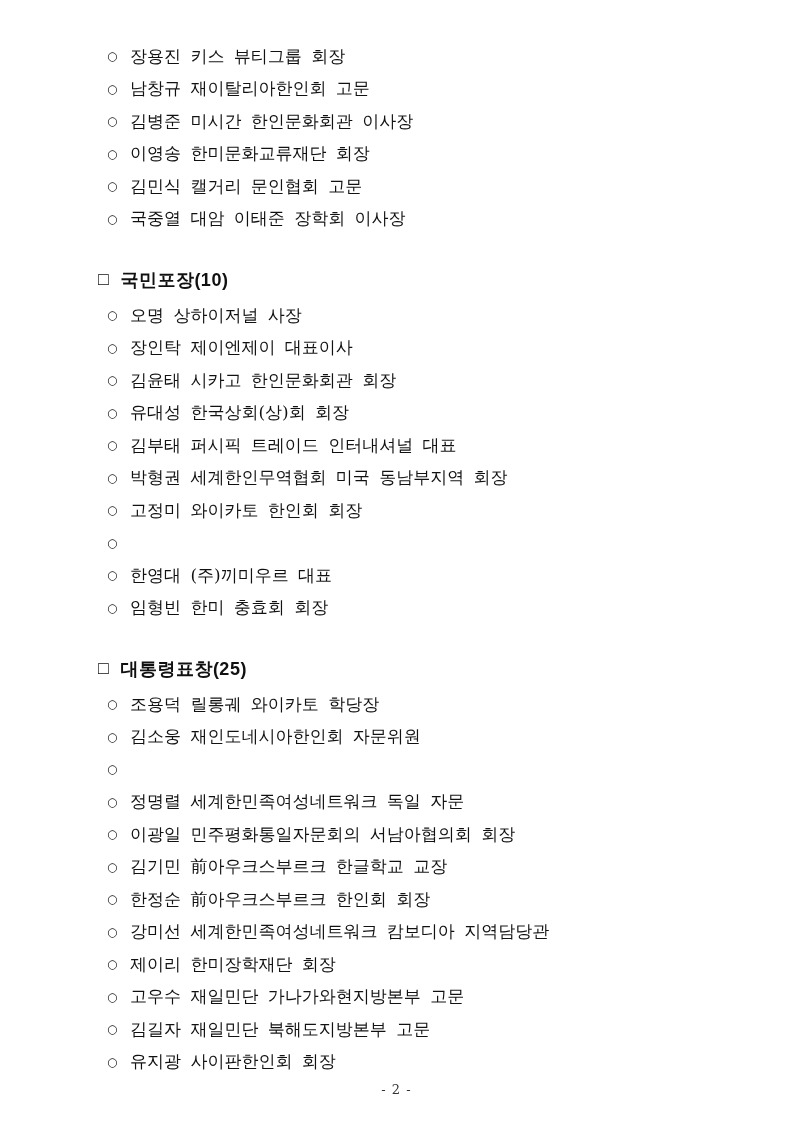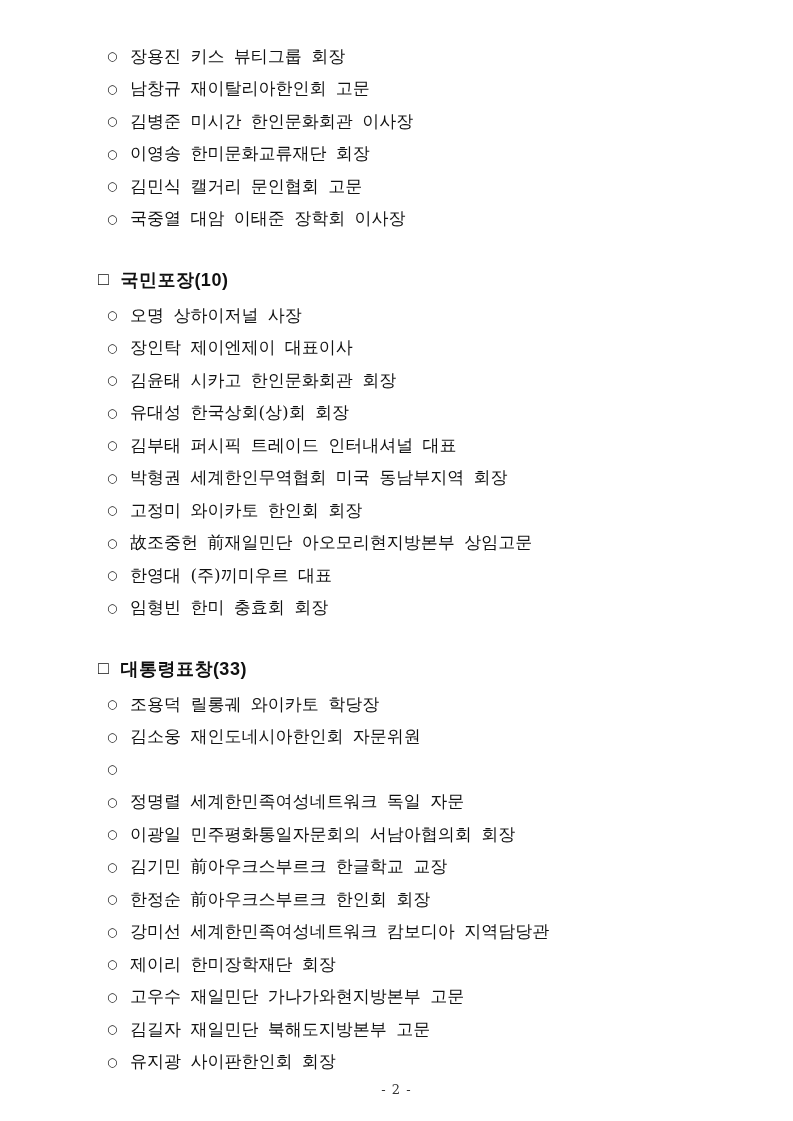--- a/index.html
+++ b/index.html
@@ -122,33 +122,32 @@
     <div class="item">
       <span class="bullet">○</span>
       <span>박형권 세계한인무역협회 미국 동남부지역 회장</span>
     </div>
     <div class="item">
       <span class="bullet">○</span>
       <span>고정미 와이카토 한인회 회장</span>
     </div>
     <div class="item">
       <span class="bullet">○</span>
-      <span>故조중헌 前재일민단 아오모리현지방본부 상임고문</span>
     </div>
     <div class="item">
       <span class="bullet">○</span>
       <span>한영대 (주)끼미우르 대표</span>
     </div>
     <div class="item">
       <span class="bullet">○</span>
       <span>임형빈 한미 충효회 회장</span>
     </div>
     <div class="section-header">
       <span class="box">□</span>
-      <span>대통령표창(33)</span>
+      <span>대통령표창(25)</span>
     </div>
     <div class="item">
       <span class="bullet">○</span>
       <span>조용덕 릴롱궤 와이카토 학당장</span>
     </div>
     <div class="item">
       <span class="bullet">○</span>
       <span>김소웅 재인도네시아한인회 자문위원</span>
     </div>
     <div class="item">

